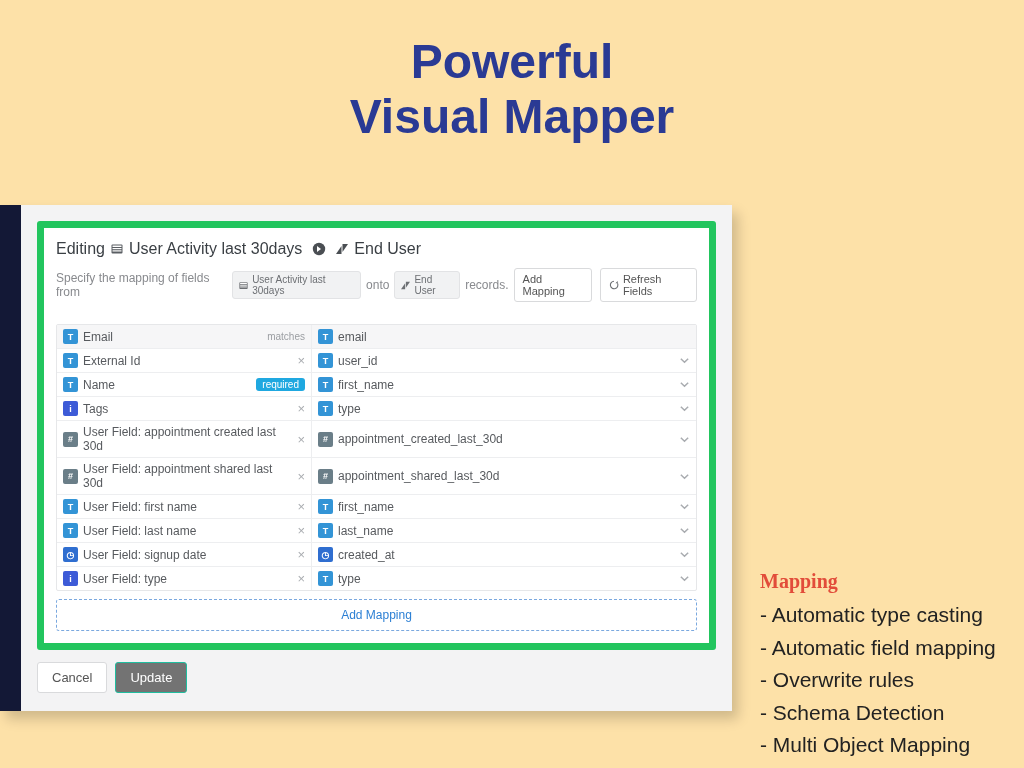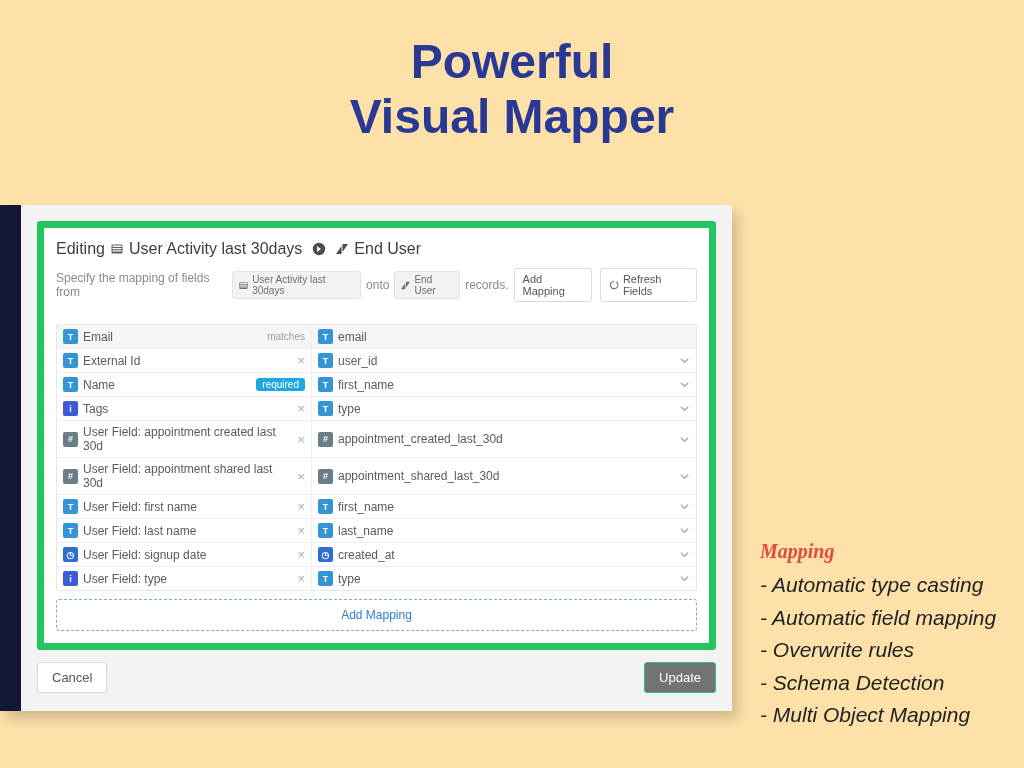--- a/index.html
+++ b/index.html
@@ -15,23 +15,22 @@
     top: 34px; left: 0; right: 0;
     text-align: center;
     font-family: Futura, "Century Gothic", "Trebuchet MS", sans-serif;
     font-weight: 800;
     font-size: 48px;
     line-height: 1.15;
     color: #2a3a94;
   }
   .features {
     position: absolute;
-    left: 760px; top: 540px;
+    left: 760px; top: 570px;
     width: 250px;
-    font-style: italic;
   }
   .features .f-title {
     font-family: Georgia, "Times New Roman", serif;
     font-weight: 700;
     color: #e24c3a;
     font-size: 20px;
     margin-bottom: 6px;
   }
   .features .f-item {
     font-size: 21px;
@@ -201,21 +200,21 @@
     border: 1px dashed #7aa8df;
     border-radius: 3px;
     text-align: center;
     color: #2b7fd4;
     font-size: 12px;
     padding: 8px;
     cursor: pointer;
   }
   .footer-actions {
     display: flex;
-    justify-content: space-between;
+    justify-content: flex-start;
     gap: 8px;
     padding: 12px 0 2px;
   }
   
   .ico { display: inline-flex; align-items: center; justify-content: center; }
   svg { display: block; }
 </style>
 </head>
 <body>
 

